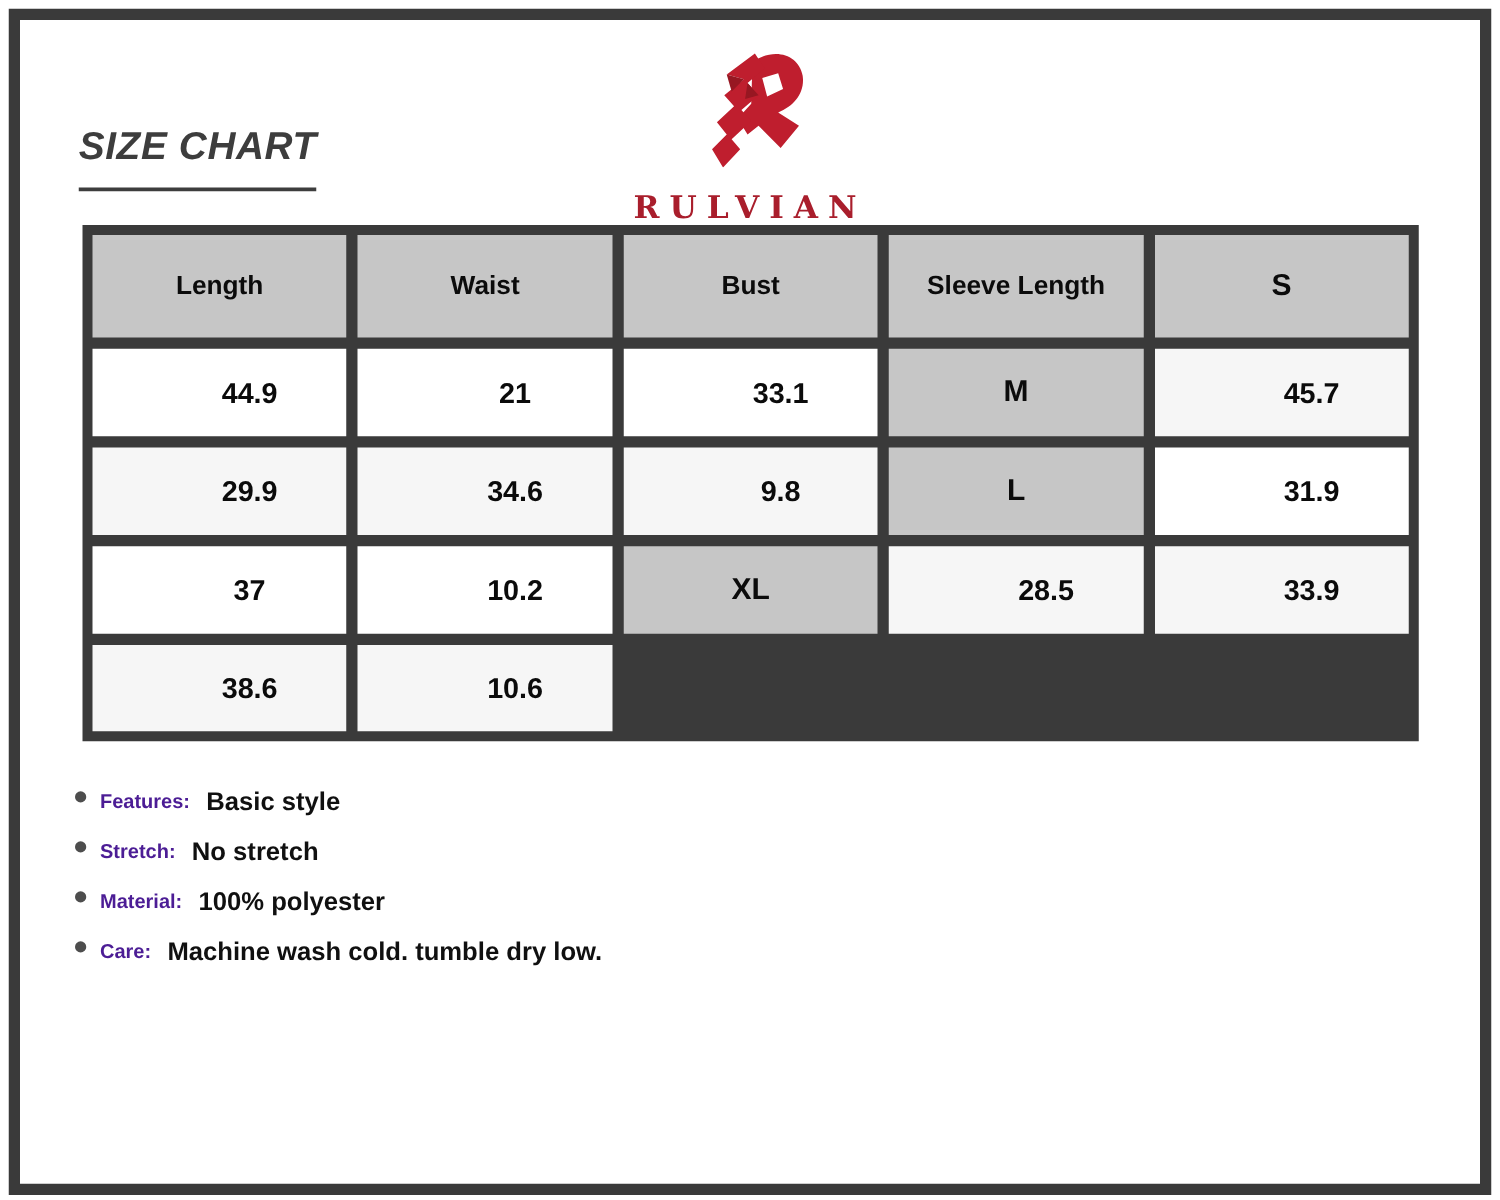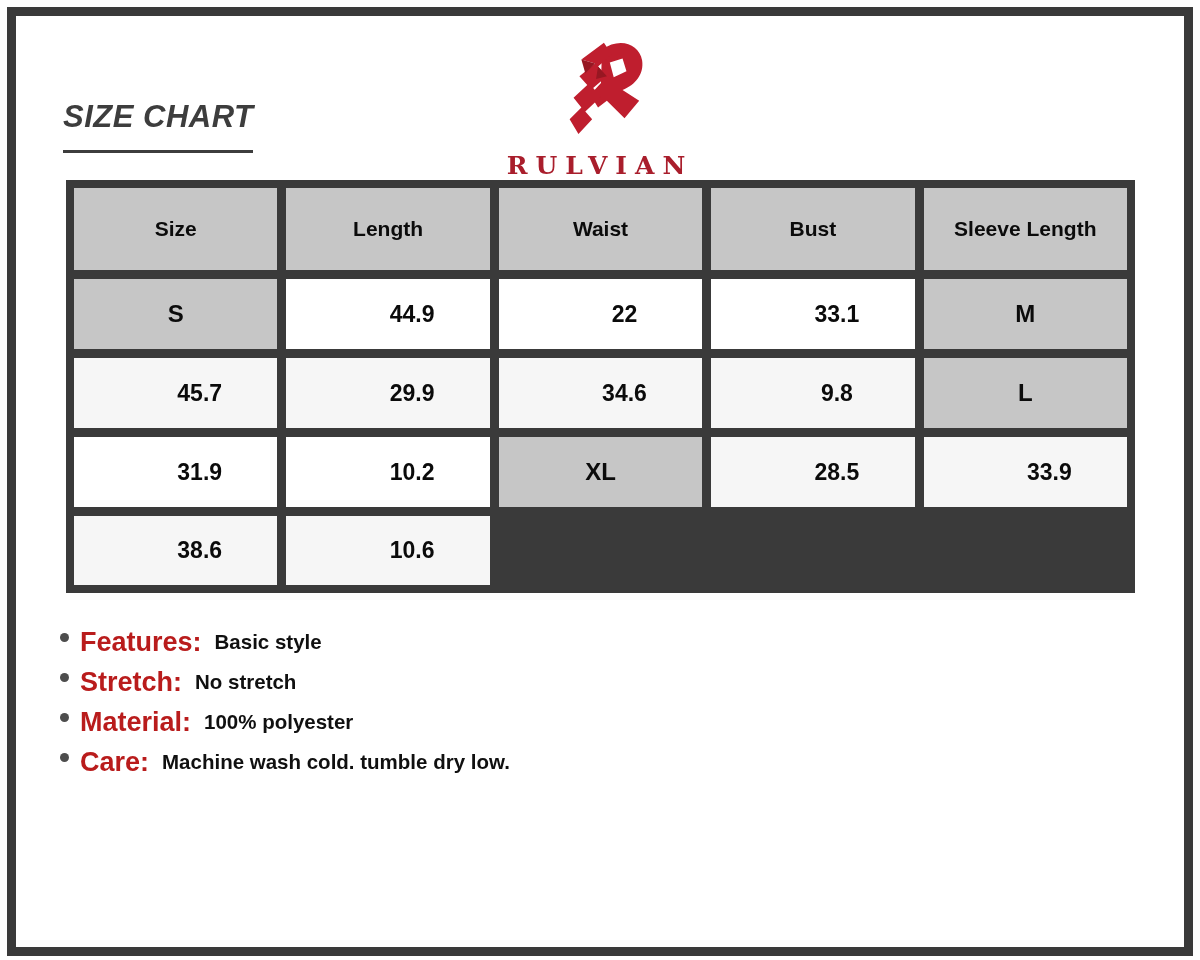--- a/index.html
+++ b/index.html
@@ -80,22 +80,22 @@
     width: 9px; height: 9px;
     border-radius: 50%;
     background: #4d4d4d;
     margin-right: 11px;
     flex: 0 0 auto;
     align-self: flex-start;
     margin-top: 11px;
   }
   .detail-label {
     font-weight: bold;
-    font-size: 27px;
-    color: #b91c1c;
+    font-size: 16px;
+    color: #4c1d95;
     margin-right: 13px;
     white-space: nowrap;
   }
   .detail-value {
     font-weight: bold;
     font-size: 20.5px;
     color: #101010;
     white-space: nowrap;
     text-align: center;
   }
@@ -114,39 +114,39 @@
              M60 27 L73 23 L77 36 L64 42 Z"></path>
     <path fill="#bf1e2e" d="M31 24 L54 7 L62 19 L48 31 L57 41 L43 53 L51 62 L35 77 L42 85 L28 100 L19 85 L31 73 L23 63 L37 50 L29 41 L45 28 Z"></path>
     <path fill="#971722" d="M31 24 L45 28 L35 38 Z"></path>
     <path fill="#971722" d="M48 31 L57 41 L46 44 Z"></path>
   </svg>
   <div class="brand-wordmark">RULVIAN</div>
 </div>
 
 <div class="size-table">
 
-  <div class="cell hdr">Size</div>
   <div class="cell hdr">Length</div>
   <div class="cell hdr">Waist</div>
   <div class="cell hdr">Bust</div>
   <div class="cell hdr">Sleeve Length</div>
 
   <div class="cell rowh">S</div>
   <div class="cell val">44.9</div>
-  <div class="cell val">22</div>
+  <div class="cell val">21</div>
   <div class="cell val">33.1</div>
 
   <div class="cell rowh">M</div>
   <div class="cell val alt">45.7</div>
   <div class="cell val alt">29.9</div>
   <div class="cell val alt">34.6</div>
   <div class="cell val alt">9.8</div>
 
   <div class="cell rowh">L</div>
   <div class="cell val">31.9</div>
+  <div class="cell val">37</div>
   <div class="cell val">10.2</div>
 
   <div class="cell rowh">XL</div>
   <div class="cell val alt">28.5</div>
   <div class="cell val alt">33.9</div>
   <div class="cell val alt">38.6</div>
   <div class="cell val alt">10.6</div>
 </div>
 
 <div class="details">

